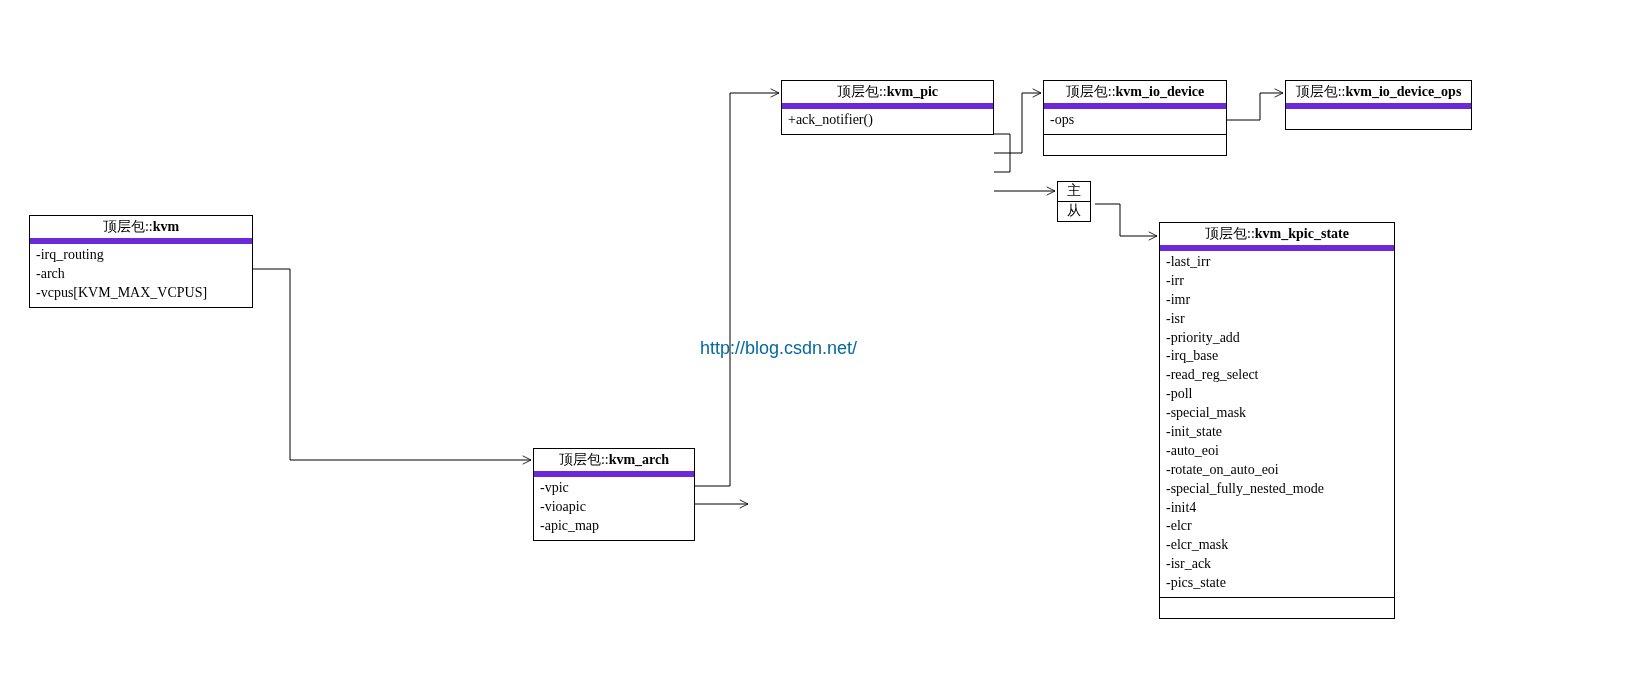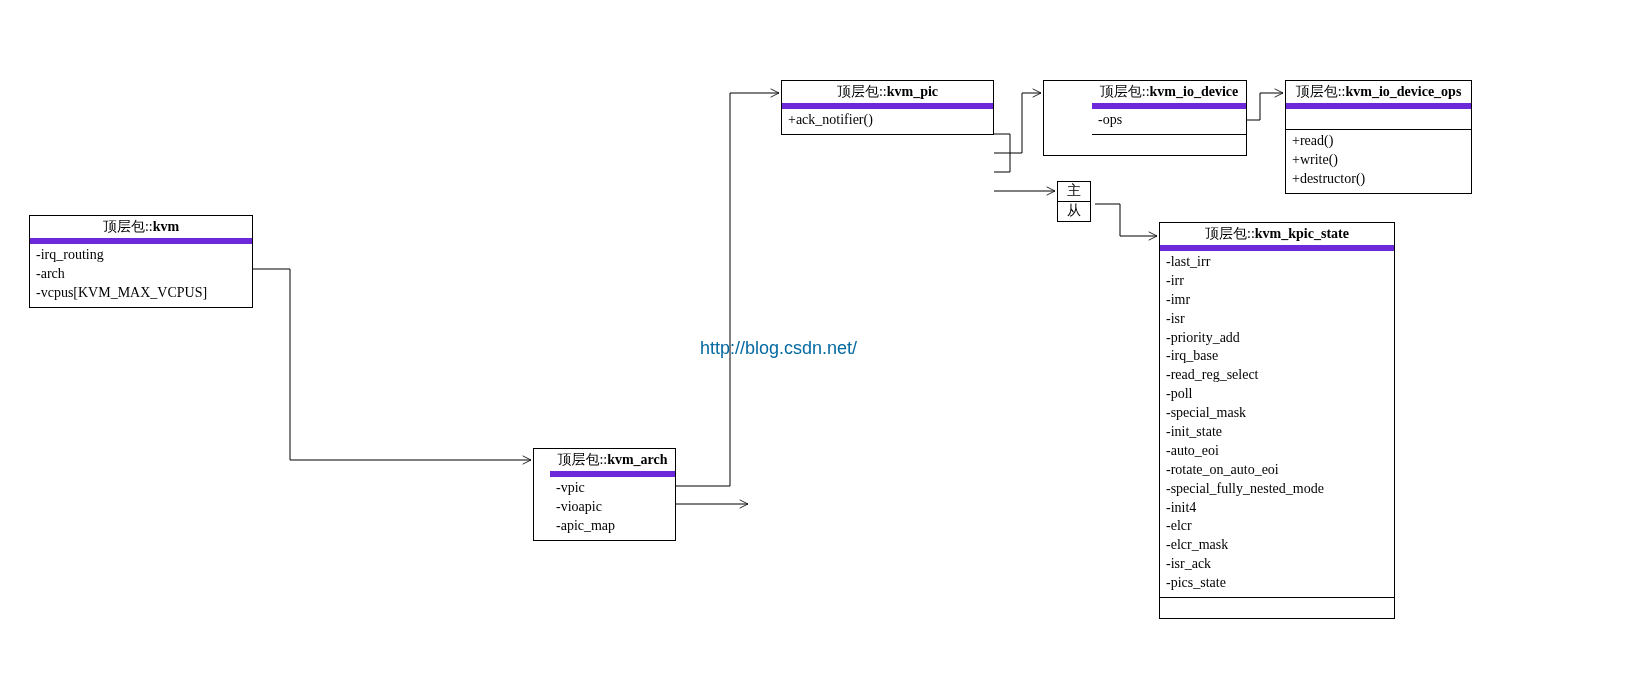--- a/index.html
+++ b/index.html
@@ -110,60 +110,55 @@
     <div class="uml-title">
       <span class="pkg">顶层包::</span><span class="cls">kvm</span>
     </div>
     <div class="uml-section">
       <div class="uml-row">-irq_routing</div>
       <div class="uml-row">-arch</div>
       <div class="uml-row">-vcpus[KVM_MAX_VCPUS]</div>
     </div>
   </div>
 
-  <div class="uml-class" style="left:533px; top:448px; width:143px;padding-left:16px;">
+  <div class="uml-class" style="left:533px; top:448px; width:162px;">
     <div class="uml-title">
       <span class="pkg">顶层包::</span><span class="cls">kvm_arch</span>
     </div>
     <div class="uml-section">
       <div class="uml-row">-vpic</div>
       <div class="uml-row">-vioapic</div>
       <div class="uml-row">-apic_map</div>
     </div>
   </div>
 
   <div class="uml-class" style="left:781px; top:80px; width:213px;">
     <div class="uml-title">
       <span class="pkg">顶层包::</span><span class="cls">kvm_pic</span>
     </div>
     <div class="uml-section">
       <div class="uml-row">+ack_notifier()</div>
     </div>
   </div>
 
-  <div class="uml-class" style="left:1043px; top:80px; width:204px;padding-left:48px;">
+  <div class="uml-class" style="left:1043px; top:80px; width:184px;">
     <div class="uml-title">
       <span class="pkg">顶层包::</span><span class="cls">kvm_io_device</span>
     </div>
     <div class="uml-section">
       <div class="uml-row">-ops</div>
     </div>
     <div class="uml-section" style="height:14px;"></div>
   </div>
 
   <div class="uml-class" style="left:1285px; top:80px; width:187px;">
     <div class="uml-title">
       <span class="pkg">顶层包::</span><span class="cls">kvm_io_device_ops</span>
     </div>
     <div class="uml-section" style="height:14px;"></div>
-    <div class="uml-section">
-      <div class="uml-row">+read()</div>
-      <div class="uml-row">+write()</div>
-      <div class="uml-row">+destructor()</div>
-    </div>
   </div>
 
   <div class="mini-box" style="left:1057px; top:181px;">
     <div class="cell">主</div>
     <div class="cell">从</div>
   </div>
 
   <div class="uml-class" style="left:1159px; top:222px; width:236px;">
     <div class="uml-title">
       <span class="pkg">顶层包::</span><span class="cls">kvm_kpic_state</span>

